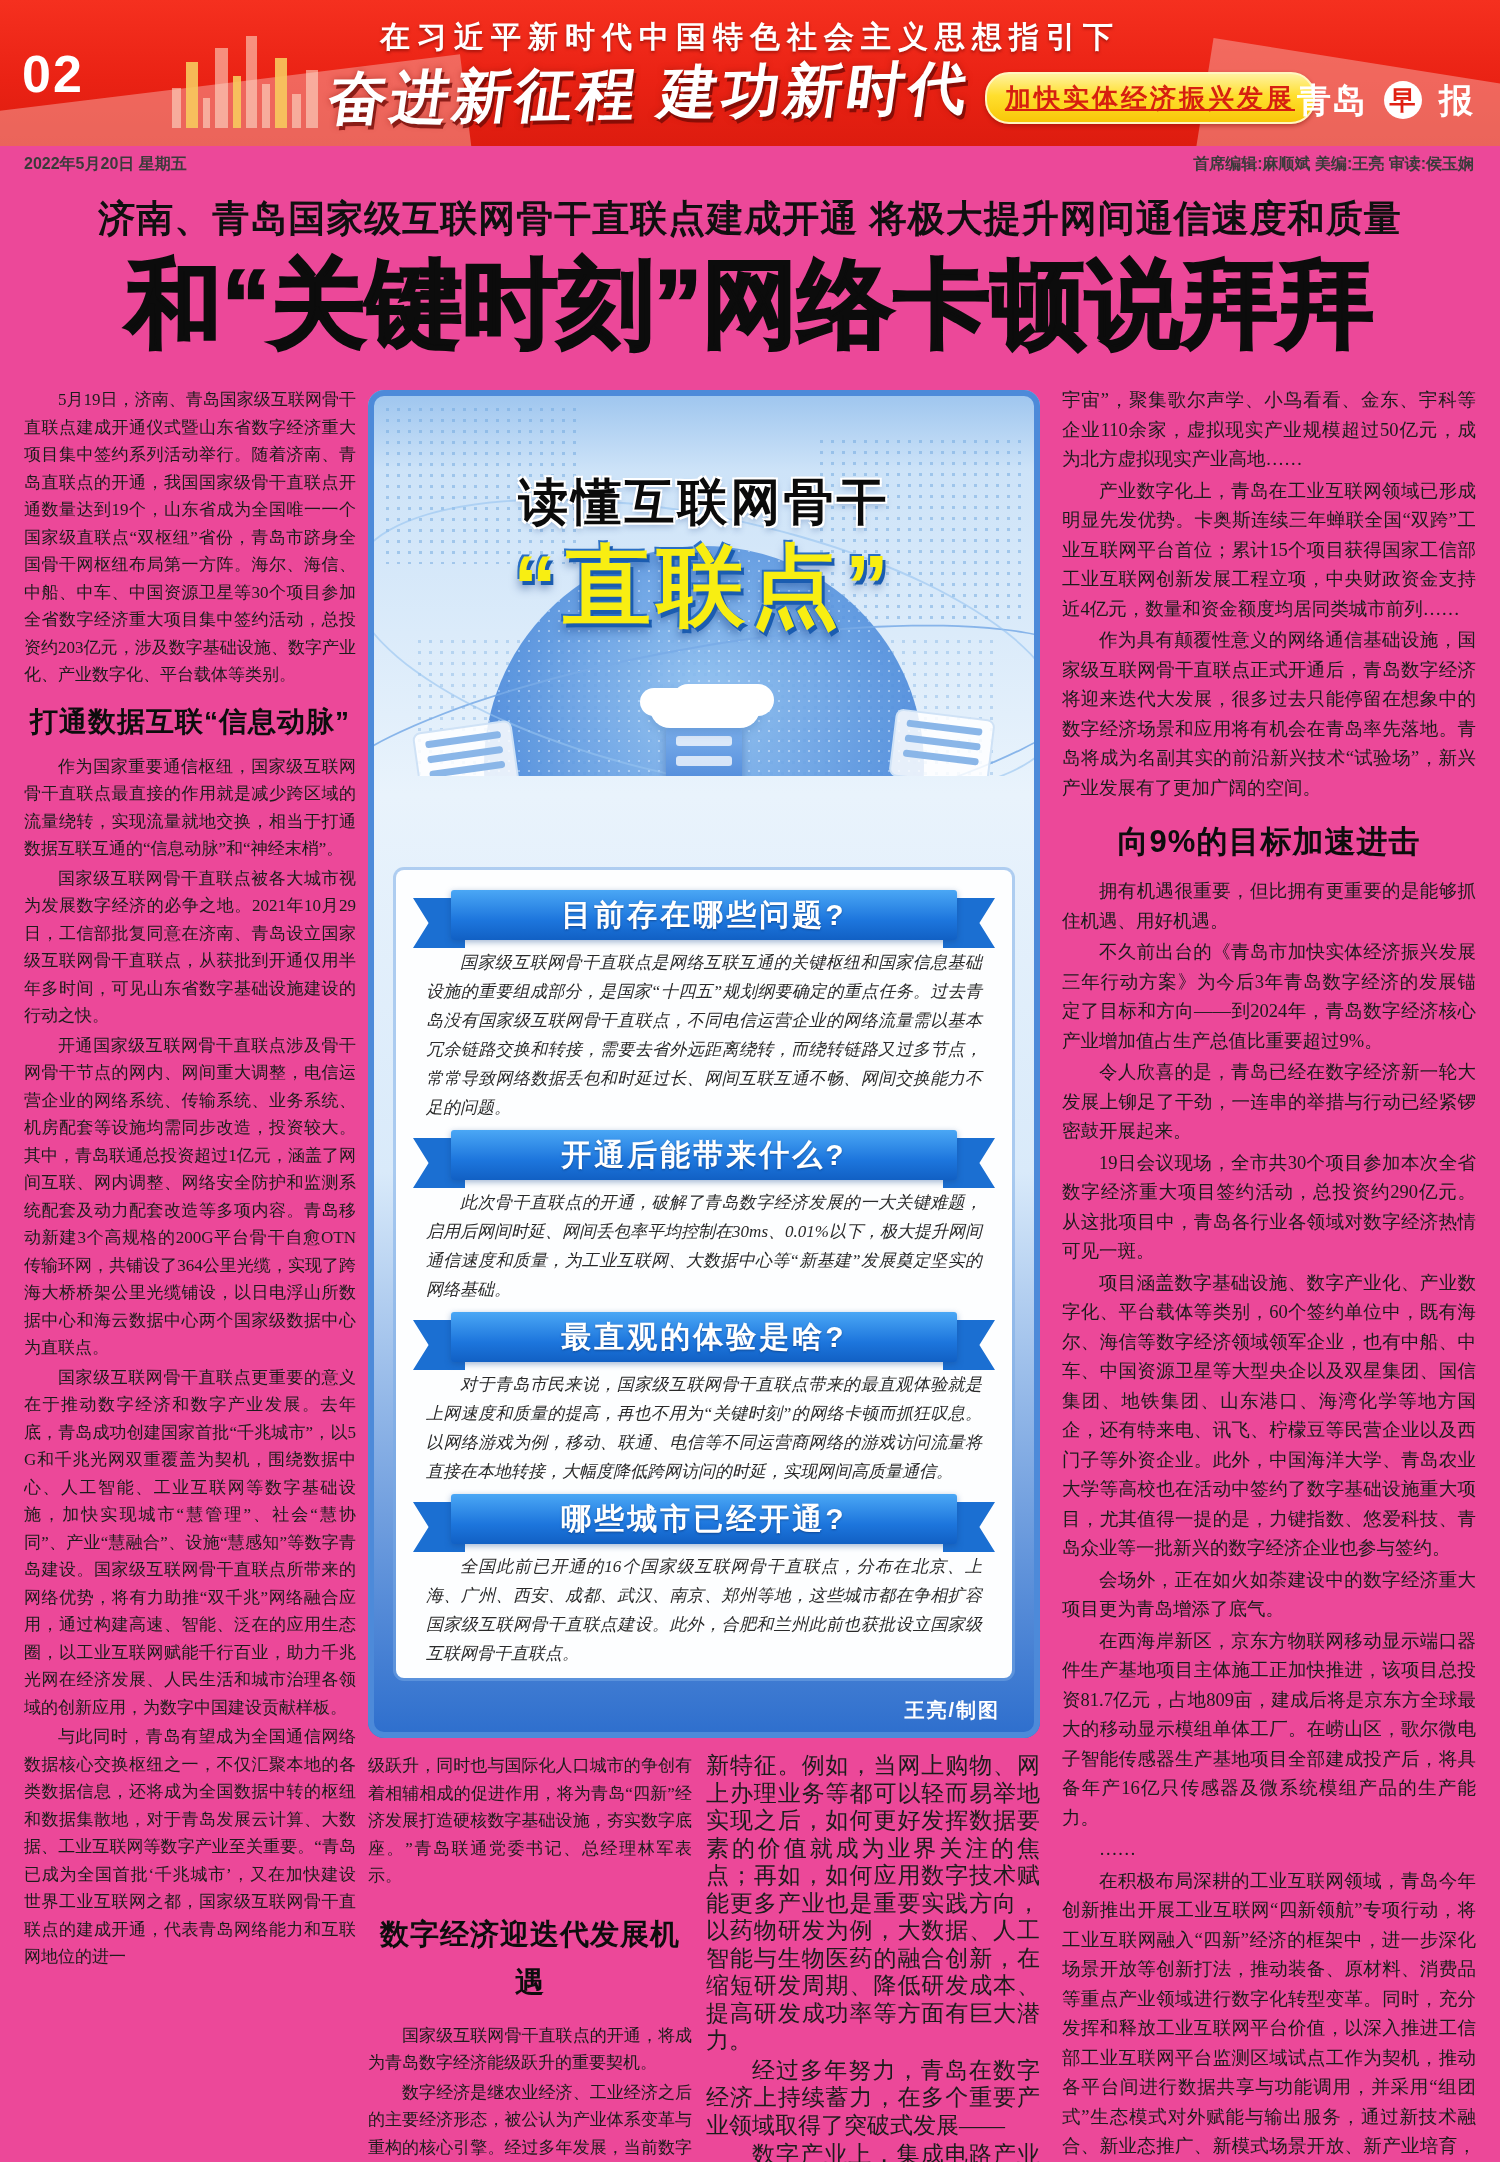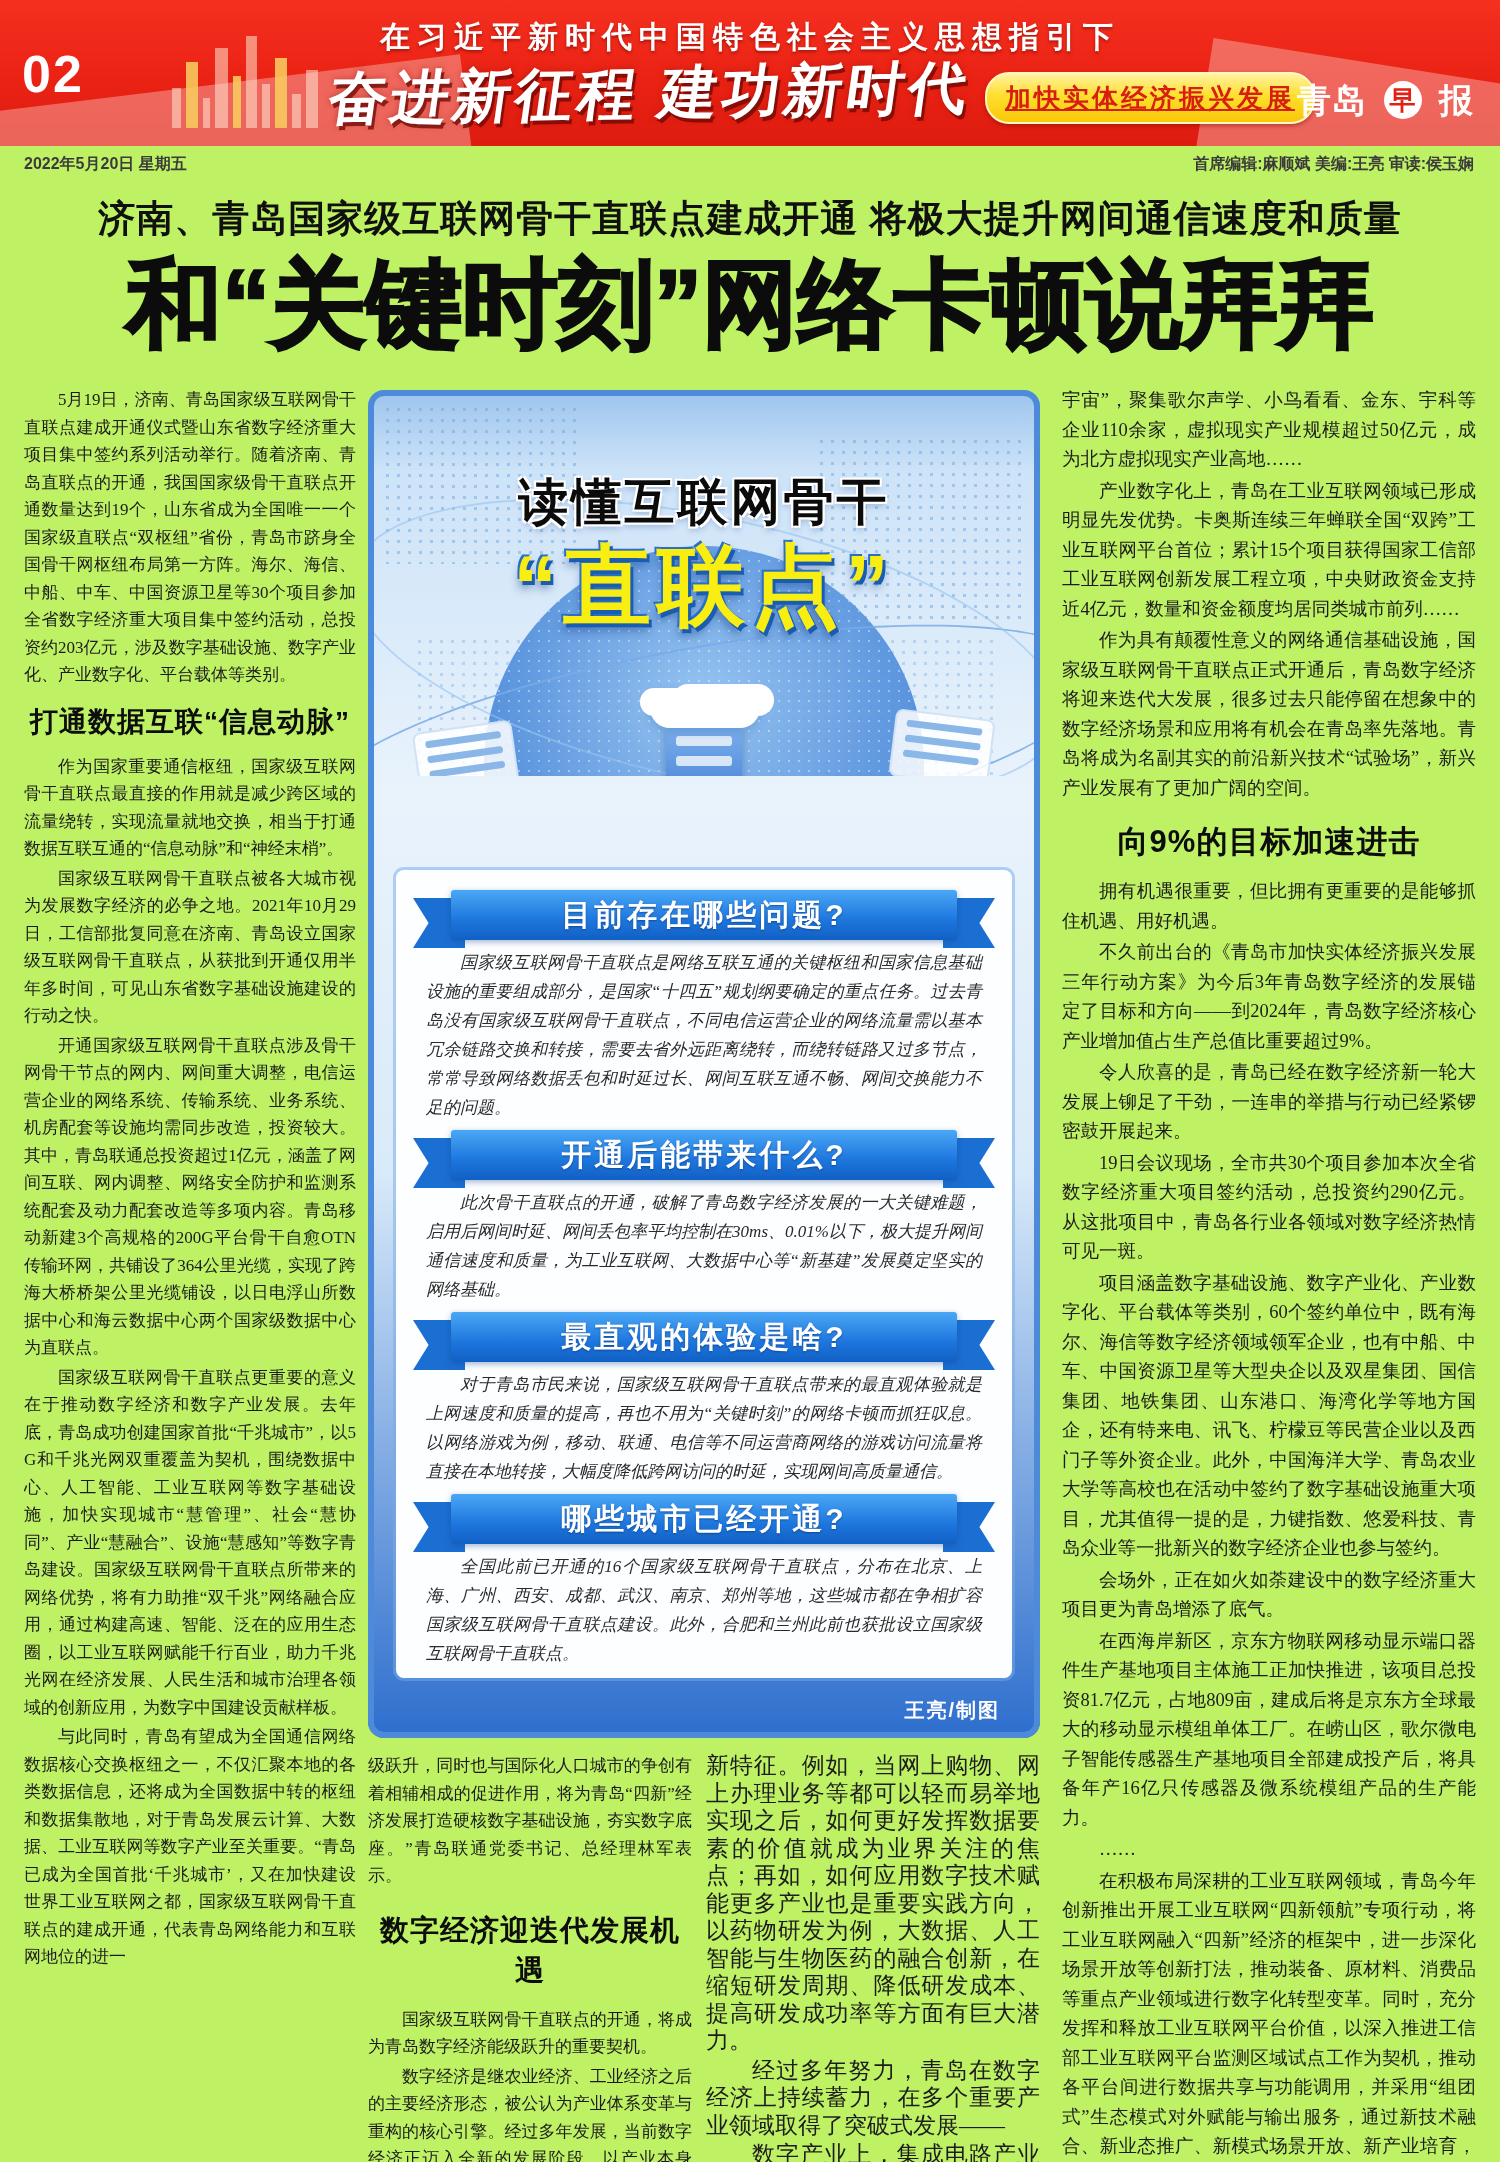--- a/index.html
+++ b/index.html
@@ -1,17 +1,17 @@
 <!DOCTYPE html>
 <html lang="zh"><head>
 <meta charset="utf-8">
 <style>
   html,body{margin:0;padding:0;}
   body{background:#e9e7e3;font-family:"Liberation Serif","DejaVu Serif",serif;}
-  #page{position:relative;width:1500px;height:2162px;margin:0 auto;background:#bef264;overflow:hidden;}
+  #page{position:relative;width:1500px;height:2162px;margin:0 auto;background:#ec4899;overflow:hidden;}
 
   
   .banner{position:absolute;left:0;top:0;width:1500px;height:146px;overflow:hidden;
     background:linear-gradient(180deg,#f5301f 0%,#ea2214 55%,#dd1c0f 100%);}
   .page-num{position:absolute;left:22px;top:48px;color:#fff;font:900 52px/52px "Liberation Sans",sans-serif;letter-spacing:2px;}
   .wedge{position:absolute;background:#f6a099;opacity:.55;}
   .wedge.w1{left:-90px;top:88px;width:560px;height:130px;transform:rotate(-7deg);}
   .wedge.w2{right:-120px;top:70px;width:420px;height:140px;transform:rotate(9deg);}
   .skyline{position:absolute;left:172px;bottom:18px;width:190px;height:92px;display:flex;align-items:flex-end;gap:5px;}
   .skyline i{display:block;background:rgba(255,230,210,.55);}
@@ -45,21 +45,21 @@
   .col p{margin:0 0 2px;text-indent:2em;word-break:break-all;}
   .col p.noindent{text-indent:0;}
   .left-col{left:24px;top:386px;width:332px;height:1776px;font-size:17px;line-height:27.5px;}
   .right-col{left:1062px;top:386px;width:414px;height:1776px;font-size:18.5px;line-height:29.5px;}
   .bl-col{left:368px;top:1752px;width:324px;height:410px;font-size:17px;line-height:27.5px;}
   .br-col{left:706px;top:1752px;width:334px;height:410px;font-size:23px;line-height:27.5px;}
   .col-head{font-family:Liberation Sans, sans-serif;font-weight:900;text-align:center;text-indent:0 !important;
     color:#0d0d0d;letter-spacing:1px;}
   .left-col .col-head{font-size:28px;line-height:34px;margin:16px 0 14px;}
   .right-col .col-head{font-size:31px;line-height:38px;margin:20px 0 16px;}
-  .bl-col .col-head{font-size:29px;line-height:40px;margin:20px 0 16px;}
+  .bl-col .col-head{font-size:29px;line-height:48px;margin:20px 0 16px;}
 
   
   .info{position:absolute;left:368px;top:390px;width:672px;height:1348px;border-radius:16px;overflow:hidden;
     background:linear-gradient(180deg,#9cc4ee 0%,#cde3f8 6%,#e9f3fc 30%,#d9eafa 58%,#2d6ecd 100%);
     box-shadow:inset 0 0 0 6px #4d8ad9;}
   .info-title-zone{position:absolute;left:6px;top:6px;width:660px;height:380px;overflow:hidden;}
   .dots{position:absolute;background-image:radial-gradient(#6ea6dd 1.6px,transparent 1.6px);background-size:11px 11px;opacity:.5;}
   .dots.d1{left:8px;top:8px;width:200px;height:160px;}
   .dots.d2{right:8px;top:40px;width:210px;height:190px;}
   .dots.d3{left:40px;bottom:0;width:580px;height:140px;opacity:.35;}

